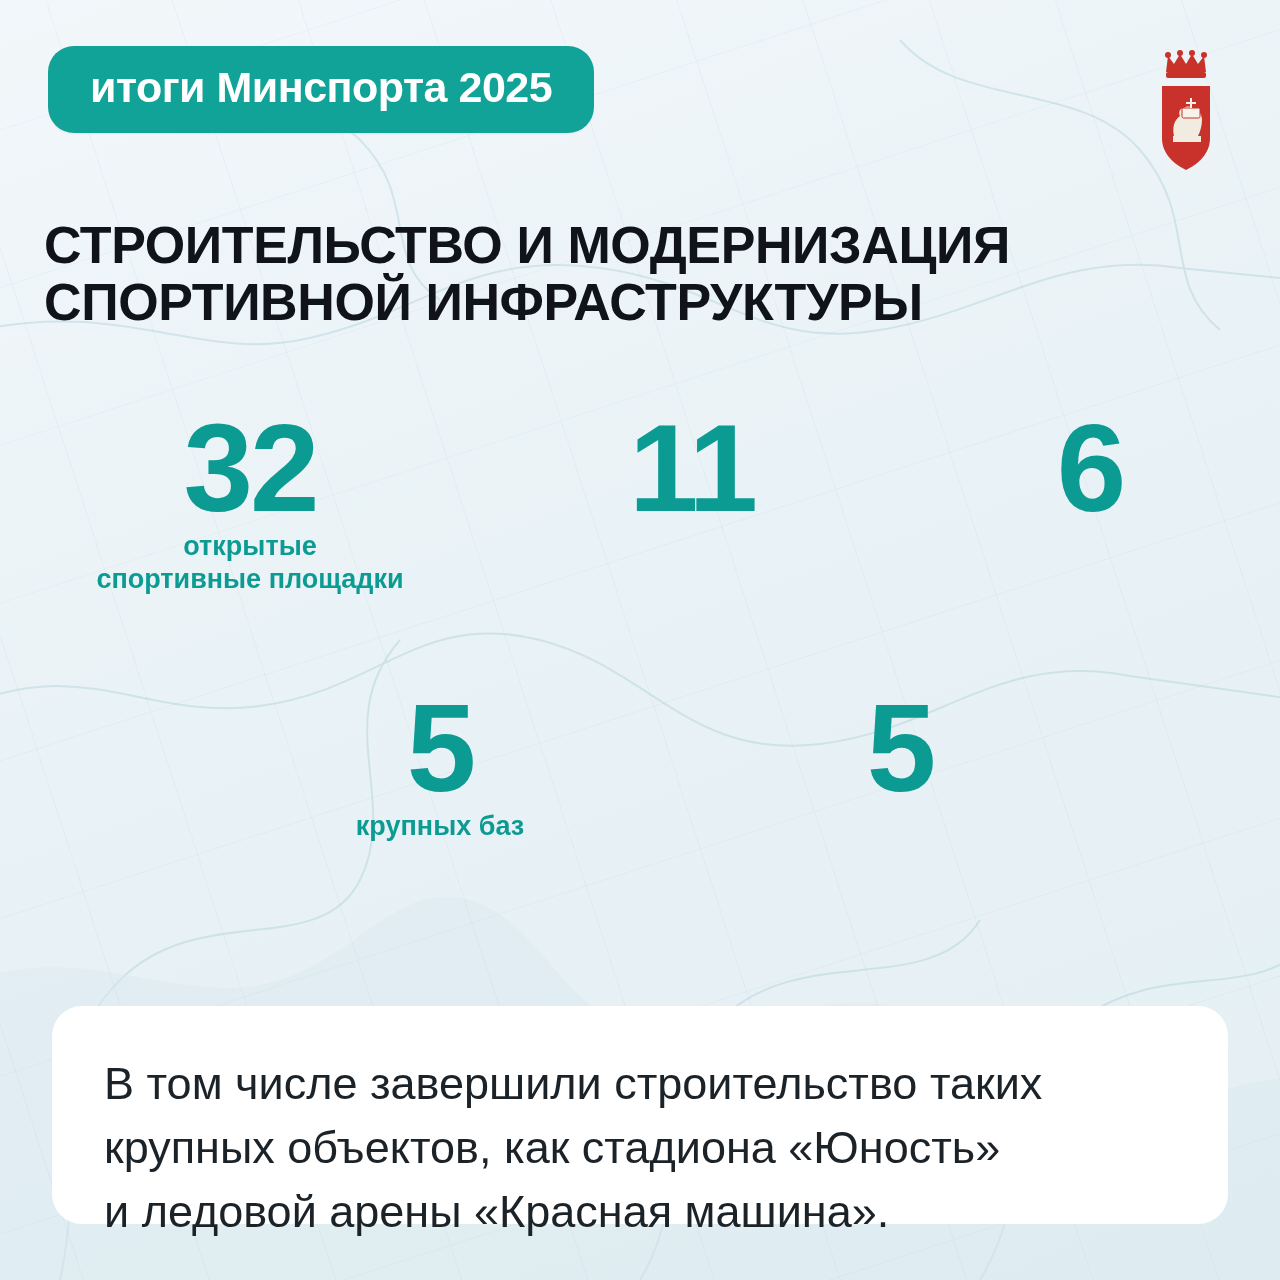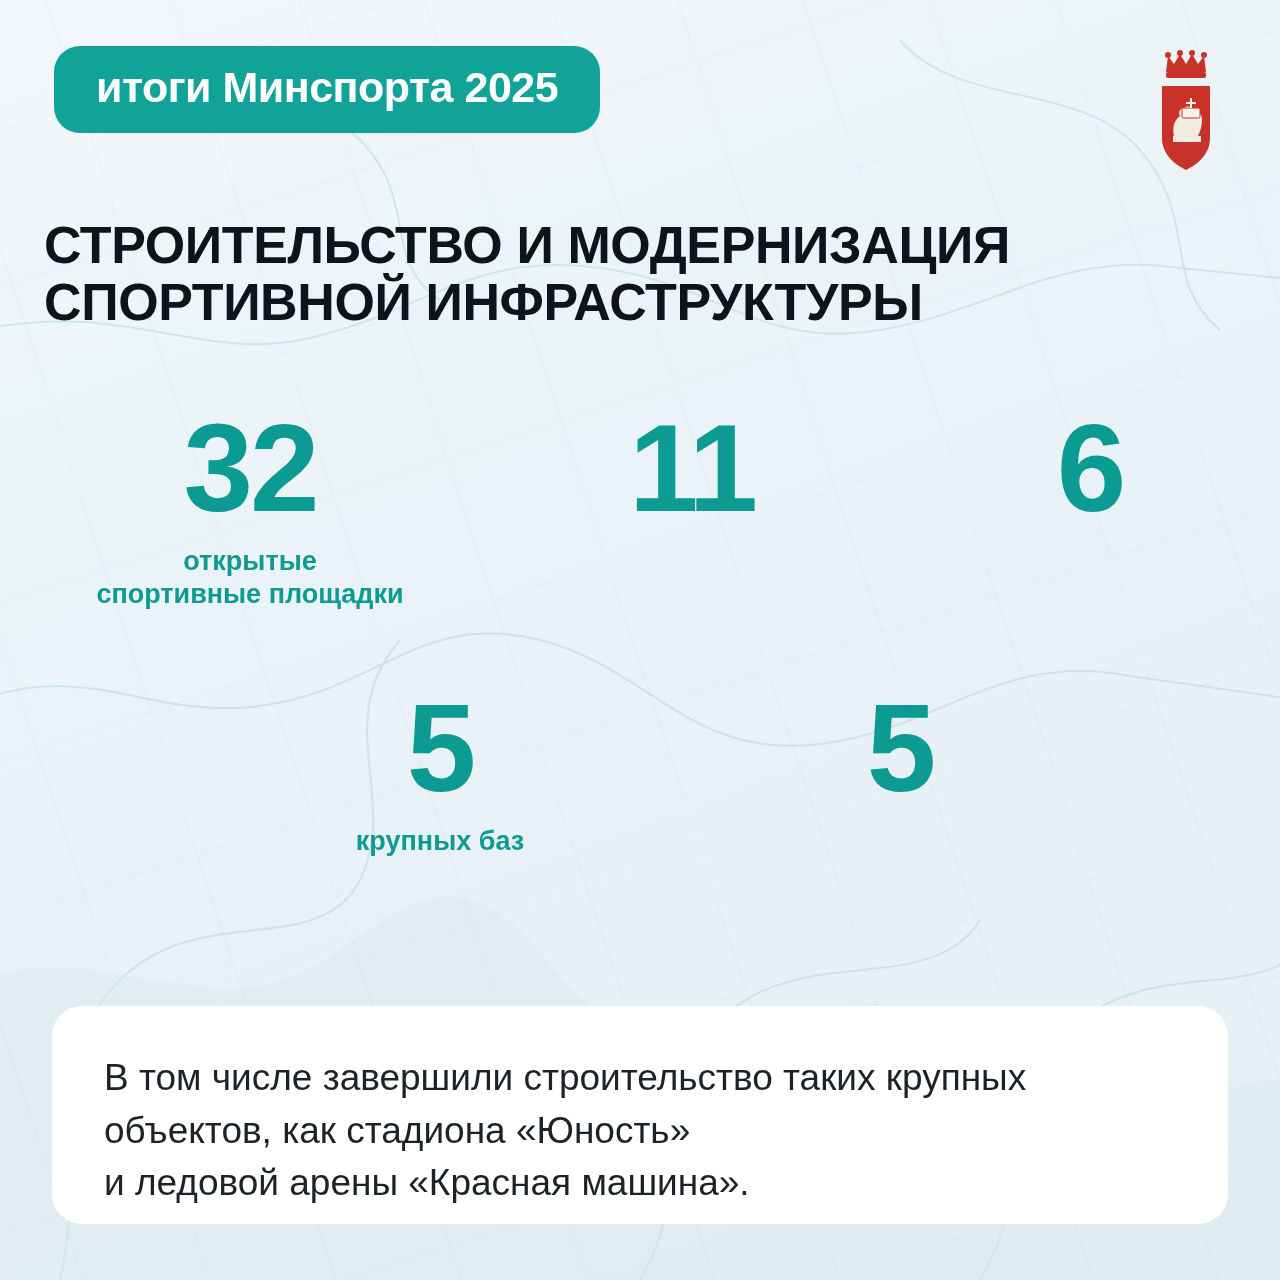--- a/index.html
+++ b/index.html
@@ -46,21 +46,20 @@
     top: 46px;
     background: #12a398;
     color: #ffffff;
     border-radius: 26px;
     padding: 20px 42px 24px 42px;
     font-size: 43px;
     font-weight: 700;
     letter-spacing: -0.5px;
     line-height: 1;
     box-shadow: 0 2px 0 rgba(0,0,0,0.02);
-    margin-left: 6px;
   }
 
   
   .crest {
     position: absolute;
     right: 62px;
     top: 50px;
     width: 64px;
     height: 122px;
   }
@@ -92,21 +91,21 @@
     color: #0f9a91;
   }
   .stat .num {
     font-size: 125px;
     font-weight: 800;
     line-height: 0.92;
     color: #0c9b92;
     letter-spacing: -3px;
   }
   .stat .lbl {
-    margin-top: 20px;
+    margin-top: 5px;
     font-size: 27px;
     font-weight: 700;
     line-height: 1.22;
     color: #0c9b92;
     white-space: pre-line;
   }
 
   .stat-1 { left: 40px;  top: 10px;  width: 420px; }
   .stat-2 { left: 472px; top: 10px;  width: 440px; }
   .stat-3 { left: 930px; top: 10px;  width: 320px; }
@@ -121,21 +120,21 @@
     width: 1176px;
     height: 218px;
     background: #ffffff;
     border-radius: 30px;
     box-sizing: border-box;
     padding: 46px 52px;
   }
   .note p {
     margin: 0;
     color: #1b2228;
-    font-size: 37px;
+    font-size: 45px;
     line-height: 1.42;
     font-weight: 400;
     white-space: pre-line;
   }
 </style>
 </head>
 <body>
 
 <div class="poster">
 

